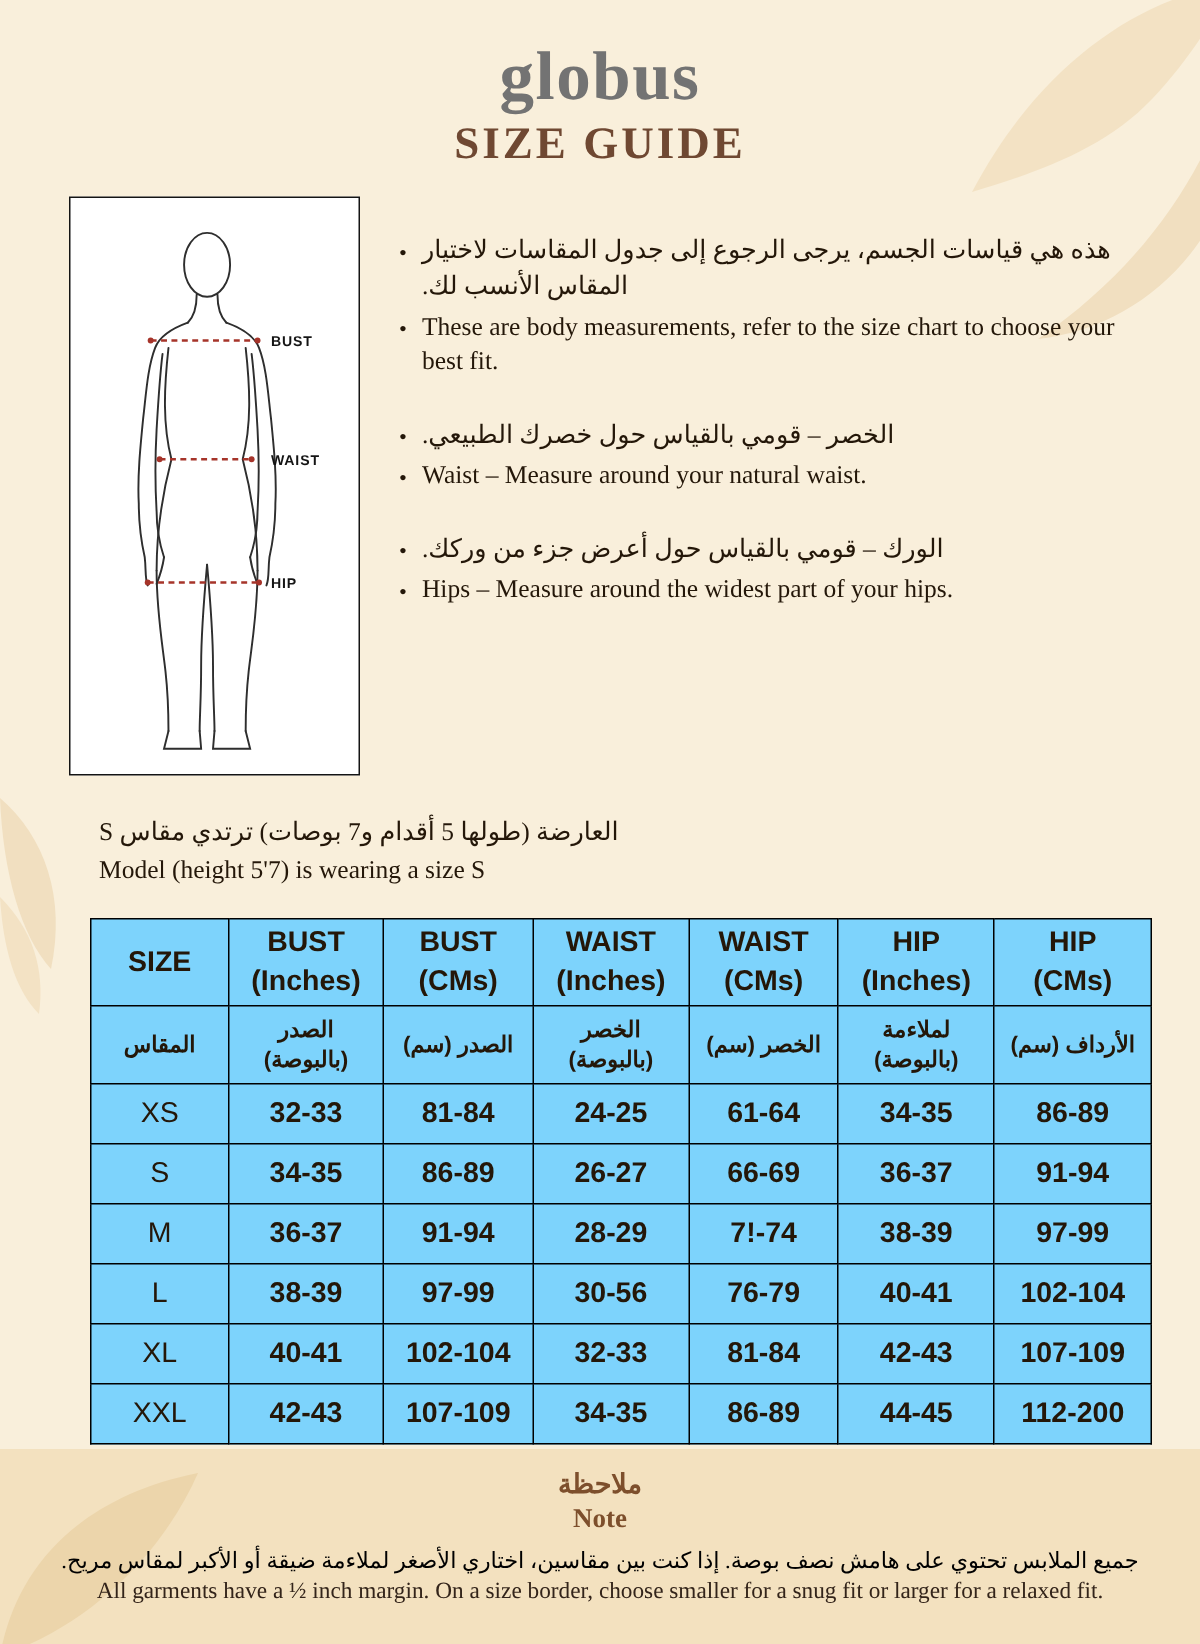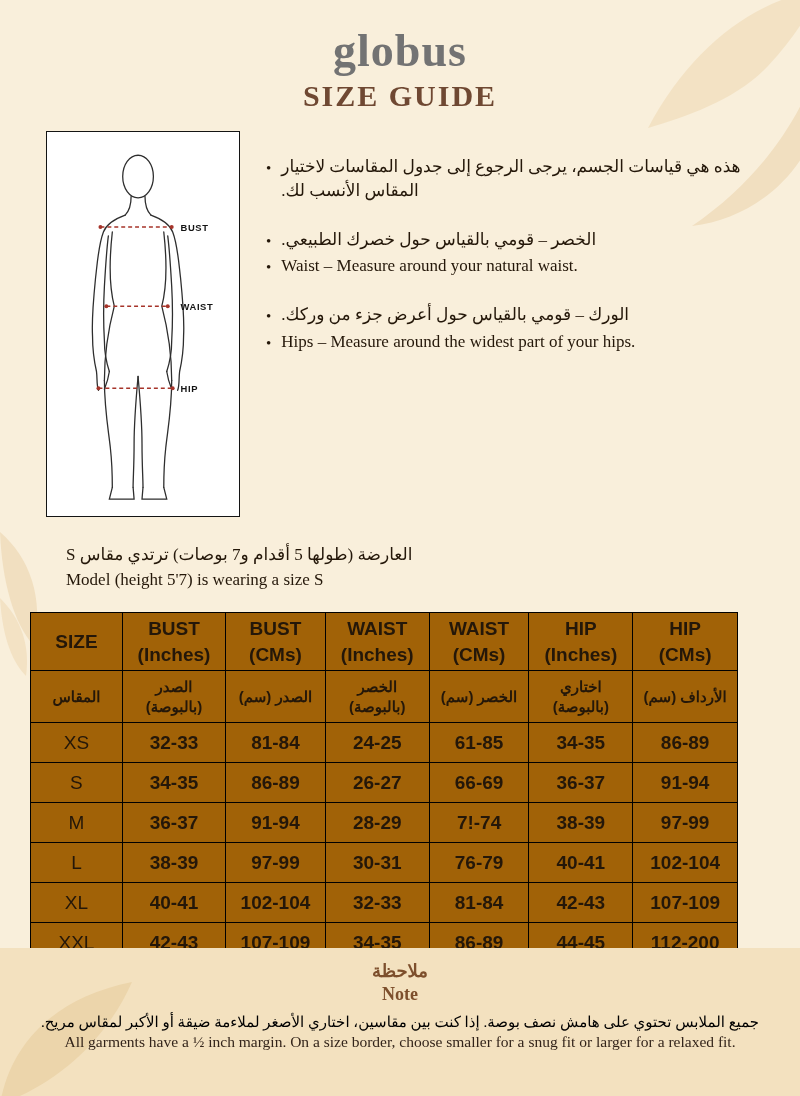--- a/index.html
+++ b/index.html
@@ -35,34 +35,34 @@
   .dot::before { content:"•"; font-size:15px; position:relative; top:1px; }
   .bl-ar { direction:rtl; text-align:left; }
   .bl-en { text-align:left; }
 
   
   .model-note { padding:0 66px; margin-top:26px; font-size:17px; line-height:1.45; }
   .model-ar { direction:rtl; text-align:left; }
 
   
   table.size-table {
-    width:708px; margin:20px 30px 0; border-collapse:collapse; background:#a16207;
+    width:708px; margin:20px 60px 0; border-collapse:collapse; background:#7dd3fc;
     table-layout:fixed; font-family:"Liberation Sans", sans-serif;
   }
   .size-table th, .size-table td { border:1.4px solid #000; text-align:center; vertical-align:middle; }
   .hdr-en th { height:58px; font-size:19px; font-weight:bold; line-height:1.35; }
   .hdr-en th span { display:block; }
   .hdr-ar th { height:52px; font-size:15px; font-weight:bold; direction:rtl; line-height:1.35; }
   .hdr-ar th span { display:block; }
   .size-table td { height:40px; font-size:19px; font-weight:bold; }
   .size-table td.size-col { font-weight:normal; }
 
   
   .note-band {
-    position:absolute; left:0; right:0; bottom:0; height:148px;
+    position:absolute; left:0; right:0; bottom:0; height:130px;
     background:#f3e1bf; text-align:center; padding-top:12px; z-index:1;
   }
   .note-band .inner { position:relative; z-index:1; }
   .note-title { font-weight:bold; font-size:18px; color:#7d4f2c; line-height:1.3; }
   .note-body-ar { direction:rtl; font-size:15px; margin-top:6px; color:#000000; }
   .note-body-en { font-size:15.5px; margin-top:2px; color:#33241a; }
   .leaf-band { position:absolute; left:-6px; bottom:-8px; z-index:0; }
 </style>
 </head>
 <body>
@@ -125,20 +125,24 @@
         </g>
       </svg>
     </div>
 
     <div class="bullets">
       <div class="bullet-group">
         <div class="bullet-line">
             <span class="dot"></span>
             <span class="bl-ar" dir="rtl">هذه هي قياسات الجسم، يرجى الرجوع إلى جدول المقاسات لاختيار المقاس الأنسب لك.</span>
           </div>
+        <div class="bullet-line">
+            <span class="dot"></span>
+            <span class="bl-en">These are body measurements, refer to the size chart to choose your best fit.</span>
+          </div>
       </div>
       <div class="bullet-group">
         <div class="bullet-line">
             <span class="dot"></span>
             <span class="bl-ar" dir="rtl">الخصر – قومي بالقياس حول خصرك الطبيعي.</span>
           </div>
         <div class="bullet-line">
             <span class="dot"></span>
             <span class="bl-en">Waist – Measure around your natural waist.</span>
           </div>
@@ -217,34 +221,34 @@
           </th>
         <th dir="rtl">
             <span>الخصر</span>
             <span>(بالبوصة)</span>
           </th>
         <th dir="rtl">
             <span>الخصر (سم)</span>
             <span></span>
           </th>
         <th dir="rtl">
-            <span>اختاري</span>
+            <span>لملاءمة</span>
             <span>(بالبوصة)</span>
           </th>
         <th dir="rtl">
             <span>الأرداف (سم)</span>
             <span></span>
           </th>
       </tr>
       <tr>
         <td class="size-col">XS</td>
         <td>32-33</td>
         <td>81-84</td>
         <td>24-25</td>
-        <td>61-85</td>
+        <td>61-64</td>
         <td>34-35</td>
         <td>86-89</td>
       </tr>
       <tr>
         <td class="size-col">S</td>
         <td>34-35</td>
         <td>86-89</td>
         <td>26-27</td>
         <td>66-69</td>
         <td>36-37</td>
@@ -256,21 +260,21 @@
         <td>91-94</td>
         <td>28-29</td>
         <td>7!-74</td>
         <td>38-39</td>
         <td>97-99</td>
       </tr>
       <tr>
         <td class="size-col">L</td>
         <td>38-39</td>
         <td>97-99</td>
-        <td>30-31</td>
+        <td>30-56</td>
         <td>76-79</td>
         <td>40-41</td>
         <td>102-104</td>
       </tr>
       <tr>
         <td class="size-col">XL</td>
         <td>40-41</td>
         <td>102-104</td>
         <td>32-33</td>
         <td>81-84</td>

